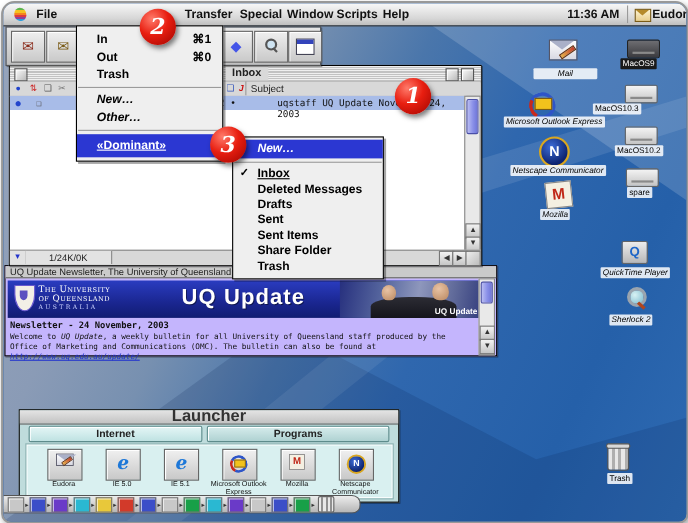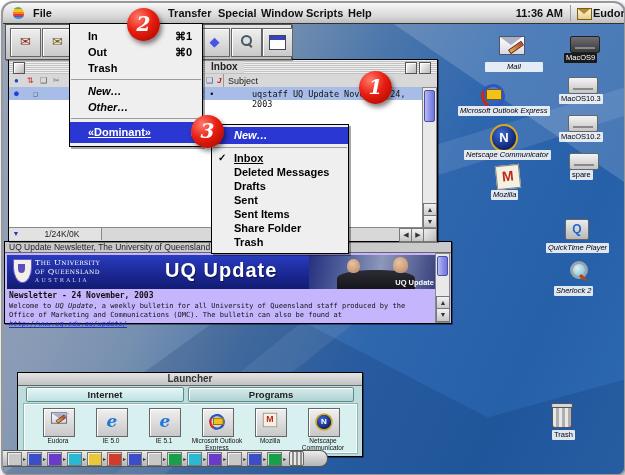--- a/index.html
+++ b/index.html
@@ -154,21 +154,21 @@
   .sher:after{content:"";position:absolute;left:14px;top:14px;width:8px;height:3px;background:#B0451E;
     transform:rotate(42deg);transform-origin:0 0;}
   .trashcan{position:relative;width:18px;height:20px;
     background:repeating-linear-gradient(90deg,#E8E8E8 0 3px,#AFAFAF 3px 6px);border:1px solid #555;
     border-radius:2px 2px 3px 3px;}
   .trashcan:before{content:"";position:absolute;left:-2px;top:-4px;width:20px;height:3px;
     background:#D8D8D8;border:1px solid #555;border-radius:2px;}
   
   .launcher{left:14px;top:369px;width:344px;height:83px;z-index:25;background:#BFDCDC;}
   .l-title{position:absolute;left:0;top:0;width:100%;height:12px;background:linear-gradient(#E4E4E4,#C2C2C2);
-    border-bottom:1px solid #666;text-align:center;font-size:10px;font-weight:bold;line-height:12px;color:#333;}
+    border-bottom:1px solid #666;text-align:center;font-size:15px;font-weight:bold;line-height:12px;color:#333;}
   .l-tab{position:absolute;top:14px;height:13px;background:linear-gradient(#E4F6F6,#BFE2E2);
     border:1px solid #5E8C8C;box-shadow:inset 1px 1px 0 #fff;text-align:center;
     font-size:9.5px;font-weight:bold;line-height:13px;color:#222;border-radius:2px;}
   .l-panel{position:absolute;left:6px;top:31px;width:331px;height:47px;background:#D9F0F0;
     border:1px solid #FFF;outline:1px solid #8FB4B4;}
   .lbtn{position:absolute;top:3px;width:30px;height:27px;background:linear-gradient(#F0F0F0,#C8C8C8);
     border:1px solid #666;box-shadow:inset 1px 1px 0 #fff;}
   .llbl{position:absolute;top:32px;width:54px;font-size:6.5px;line-height:7px;text-align:center;color:#111;}
   .ie-e{font-family:"DejaVu Serif",serif;font-style:italic;font-weight:bold;color:#1E78D8;
     font-size:17px;text-align:center;line-height:25px;}
@@ -212,21 +212,21 @@
     <div class="ring-env">
         <div class="ring"></div>
         <div class="env"></div>
       </div>
   </div>
   <div class="dl alias" style="left:455px;top:103px;">Microsoft Outlook Express</div>
 
   <div class="di" style="left:565px;top:74px;">
     <div class="drive"></div>
   </div>
-  <div class="dl" style="left:556px;top:91px;">MacOS10.3</div>
+  <div class="dl" style="left:536px;top:91px;">MacOS10.3</div>
 
   <div class="di" style="left:487px;top:121px;">
     <div class="nets">N</div>
   </div>
   <div class="dl alias" style="left:461px;top:147px;">Netscape Communicator</div>
 
   <div class="di" style="left:565px;top:112px;">
     <div class="drive"></div>
   </div>
   <div class="dl" style="left:556px;top:129px;">MacOS10.2</div>

